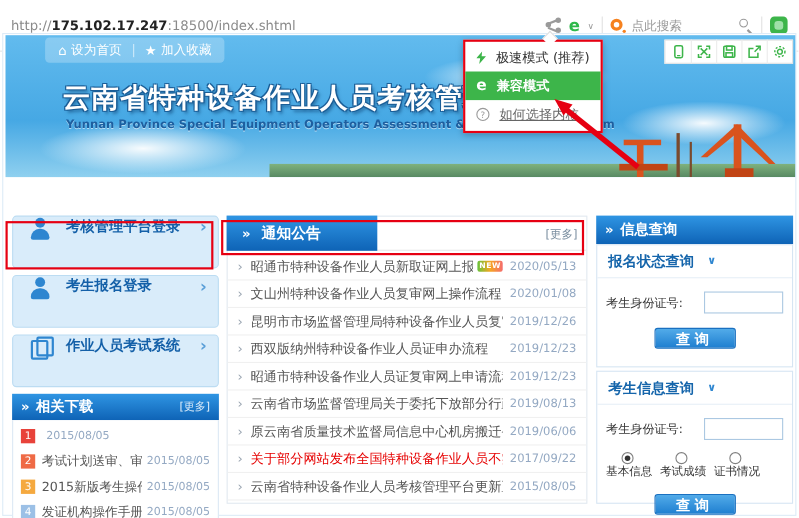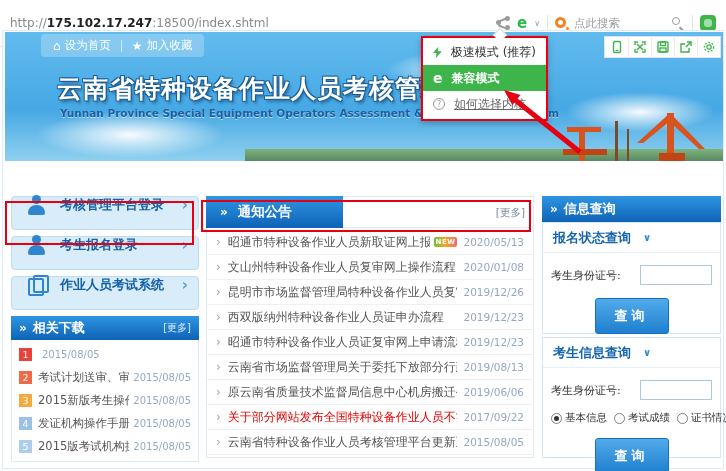--- a/index.html
+++ b/index.html
@@ -51,22 +51,22 @@
     text-shadow:1px 1px 0 #1b5e97,-1px 1px 0 #1b5e97,1px -1px 0 #1b5e97,-1px -1px 0 #1b5e97,2px 3px 3px rgba(10,60,110,.55);}
   .site-subtitle{position:absolute;left:55px;top:75px;font-size:10.5px;font-weight:bold;color:#1d5fa0;
     text-shadow:0 1px 0 rgba(255,255,255,.55);}
   .mini-toolbar{position:absolute;right:2px;top:4px;height:22px;background:#fff;display:flex;align-items:center;
     border:1px solid #e3e3e3;}
   .mini-toolbar .tb{width:23px;height:22px;display:flex;align-items:center;justify-content:center;cursor:pointer;}
   .mini-toolbar .tb + .tb{border-left:1px solid #ececec;}
 
   
   .col-left{position:absolute;left:8px;top:165px;width:188px;}
-  .login-box{height:34px;margin-bottom:6px;background:#d9ecfa;border:1px solid #bcdcf2;border-radius:4px;
-    display:flex;align-items:center;padding:0 10px 16px 14px;cursor:pointer;}
+  .login-box{height:48px;margin-bottom:6px;background:#d9ecfa;border:1px solid #bcdcf2;border-radius:4px;
+    display:flex;align-items:flex-start;padding:0 10px 16px 14px;cursor:pointer;}
   .login-label{font-size:13px;font-weight:bold;color:#1460a8;flex:1;margin-left:12px;white-space:nowrap;}
   .go{color:#5a9fd8;font-size:15px;font-weight:bold;}
   .icon-person{position:relative;width:22px;height:22px;}
   .icon-person::before{content:"";position:absolute;left:6px;top:1px;width:9px;height:9px;border-radius:50%;background:#2e86d0;}
   .icon-person::after{content:"";position:absolute;left:2px;top:11px;width:17px;height:10px;border-radius:8px 8px 2px 2px;background:#2e86d0;}
   .icon-docs{position:relative;width:22px;height:22px;}
   .icon-docs::before{content:"";position:absolute;left:2px;top:4px;width:12px;height:14px;border:2px solid #2e86d0;border-radius:2px;background:#d9ecfa;}
   .icon-docs::after{content:"";position:absolute;left:7px;top:1px;width:12px;height:14px;border:2px solid #2e86d0;border-radius:2px;}
 
   .panel-header{height:24px;background:linear-gradient(180deg,#2f95e3,#0e63b6);color:#fff;display:flex;
@@ -105,25 +105,25 @@
   .q-header{height:26px;}
   .q-panel{border:1px solid #d6e5f3;background:#fff;margin-top:0;}
   .q-panel1{height:112px;margin-bottom:3px;}
   .q-panel2{height:121px;}
   .q-sub{height:30px;display:flex;align-items:center;padding:0 10px;color:#1565ab;font-weight:bold;
     font-size:13px;border-bottom:1px solid #e7eff7;cursor:pointer;}
   .qchev{color:#2e86d0;margin-left:12px;font-size:10px;font-weight:bold;}
   .q-row{display:flex;align-items:center;padding:12px 8px 0 8px;gap:16px;}
   .q-row label{font-size:11px;color:#333;white-space:nowrap;}
   .q-row input{flex:1;min-width:0;height:20px;border:1px solid #abc8e2;margin-left:3px;outline:none;font-size:11px;padding:0 3px;}
-  .q-btn{display:block;margin:13px auto 0;width:74px;height:36px;background:linear-gradient(180deg,#52abe9,#1f7fd0);
+  .q-btn{display:block;margin:13px auto 0;width:74px;height:19px;background:linear-gradient(180deg,#52abe9,#1f7fd0);
     color:#fff;border:1px solid #1a70c0;border-radius:3px;font-size:13px;font-weight:bold;letter-spacing:4px;cursor:pointer;
     font-family:inherit;}
   .radio-row{display:flex;align-items:center;padding:11px 6px 0 8px;gap:7px;}
-  .radio-opt{display:flex;align-items:center;font-size:10.5px;color:#333;cursor:pointer;white-space:nowrap;}
+  .radio-opt{display:flex;align-items:center;font-size:10.5px;color:#333;cursor:pointer;white-space:nowrap;flex-direction:column;}
   .radio{width:11px;height:11px;border:1px solid #808080;border-radius:50%;background:#fff;position:relative;margin-right:3px;flex:0 0 auto;}
   .radio.checked::after{content:"";position:absolute;inset:2px;border-radius:50%;background:#333;}
 
   
   .mode-dropdown{position:absolute;left:421px;top:36px;width:127px;background:#fff;border:2px solid #e60012;
     z-index:50;padding:1px 0 2px 0;box-shadow:0 2px 6px rgba(0,0,0,.25);}
   .caret{position:absolute;left:72px;top:-8px;width:10px;height:10px;background:#fff;transform:rotate(45deg);
     border-left:1px solid #ddd;border-top:1px solid #ddd;}
   .mode-row{height:26px;display:flex;align-items:center;gap:9px;padding:0 10px;font-size:12px;color:#333;cursor:pointer;white-space:nowrap;}
   .mode-row.active{background:#3db54a;color:#fff;font-weight:bold;}

